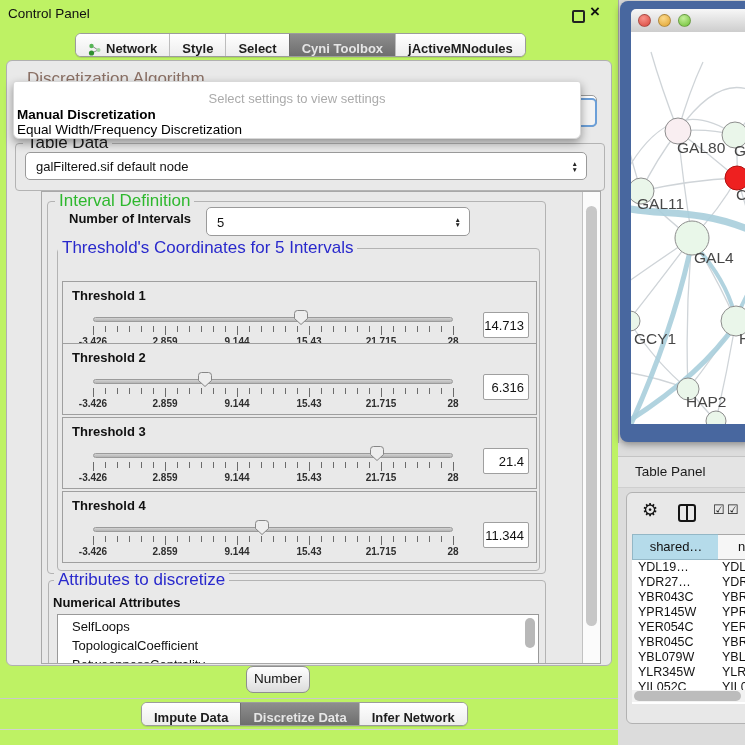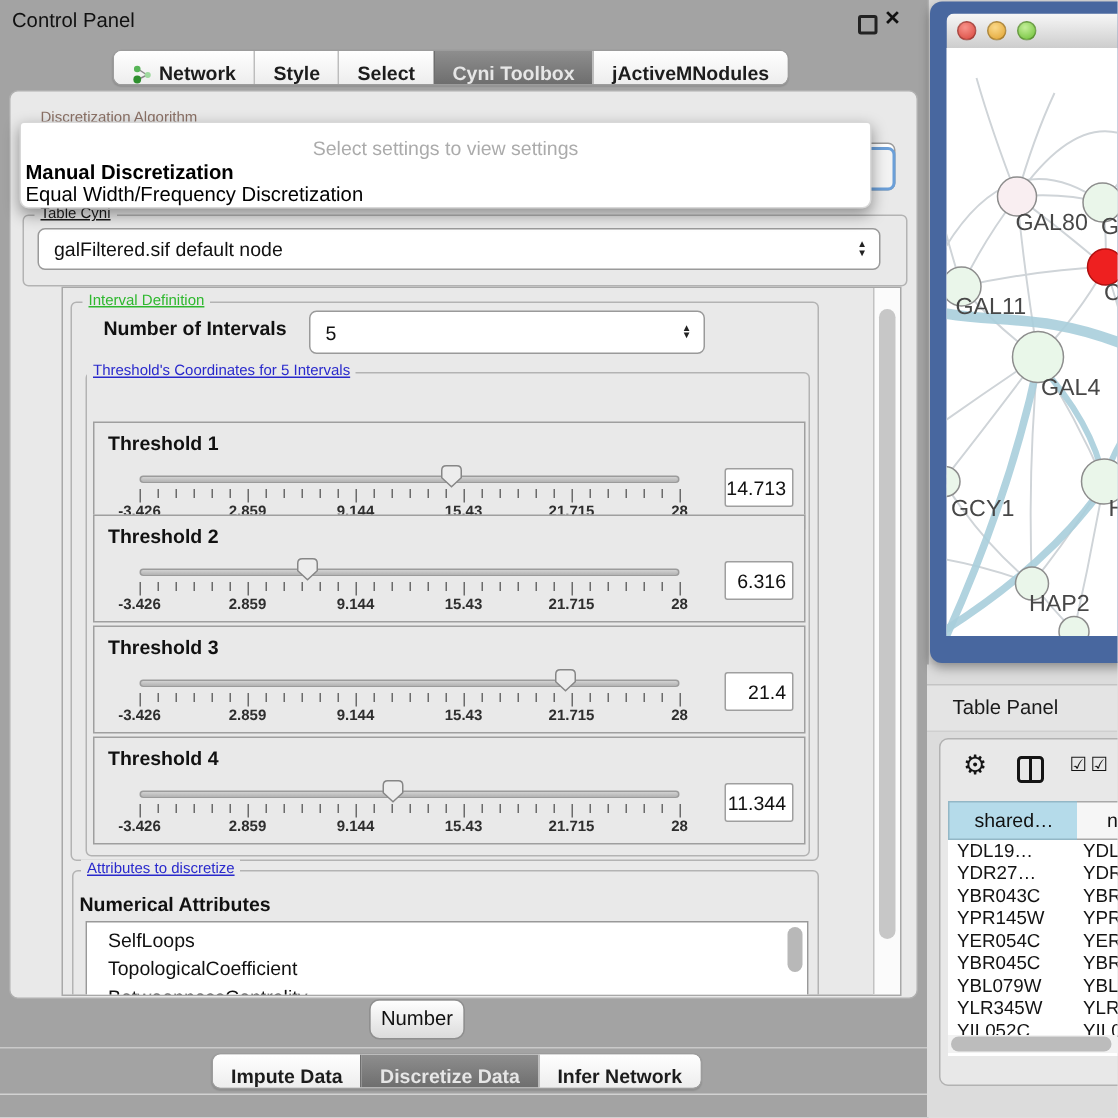--- a/index.html
+++ b/index.html
@@ -1,36 +1,36 @@
 <!DOCTYPE html>
 <html><head>
 <meta charset="utf-8">
 <style>
   html,body{margin:0;padding:0;}
   body{width:745px;height:745px;overflow:hidden;background:#d9d9d9;
        font-family:"Liberation Sans",sans-serif;position:relative;}
   
   .control-panel{position:absolute;left:0;top:0;width:618px;height:745px;
-    background:#a3a3a3;border-right:1px solid #a8a8a8;}
+    background:#bef264;border-right:1px solid #a8a8a8;}
   .cp-title{position:absolute;left:8px;top:6px;font-size:13.5px;color:#111;}
   .float-btn{position:absolute;left:572px;top:10px;width:9px;height:9px;
     border:2px solid #222;border-radius:2px;background:transparent;}
   .close-btn{position:absolute;left:590px;top:2px;font-size:17px;font-weight:bold;color:#111;cursor:default;}
   
   .seg-bar{position:absolute;display:flex;border:1px solid #9c9c9c;border-radius:6px;
     overflow:hidden;background:#fdfdfd;height:22px;box-shadow:0 1px 1px rgba(0,0,0,.12);}
   .seg{display:flex;align-items:flex-end;gap:5px;padding:0 12px;font-size:13px;font-weight:600;
     color:#1c1c1c;border-left:1px solid #bdbdbd;white-space:nowrap;background:linear-gradient(#ffffff,#ededed);}
   .seg:first-child{border-left:none;}
   .seg.active{background:linear-gradient(#8e8e8e,#6e6e6e);color:#e6e6e6;border-left-color:#6e6e6e;}
   
   .main-panel{position:absolute;left:6px;top:60px;width:604px;height:604px;
     background:#e9e9e9;border:1px solid #b0b0b0;border-radius:6px;}
   .group{position:absolute;border:1px solid #b3b3b3;border-radius:4px;}
-  .group-title{position:absolute;font-size:10px;background:#e9e9e9;padding:0 4px;line-height:14px;text-decoration:underline;}
+  .group-title{position:absolute;font-size:17px;background:#e9e9e9;padding:0 4px;line-height:14px;}
   .combo{position:absolute;background:#fff;border:1px solid #9a9a9a;border-radius:5px;
     font-size:13px;color:#111;}
   .combo .val{position:absolute;left:10px;top:50%;transform:translateY(-50%);}
   .stepper{position:absolute;right:8px;top:50%;transform:translateY(-50%);
     display:flex;flex-direction:column;align-items:center;font-size:6.5px;line-height:5.5px;color:#222;}
   
   .algo-title{left:16px;top:11px;color:#8a7065;z-index:1;background:transparent;}
   .focus-ring{position:absolute;left:567px;top:37px;width:19px;height:25px;
     border:2px solid #6b9fd8;border-radius:5px;z-index:6;background:#f3f3f3;}
   .popup{position:absolute;left:6px;top:20px;width:566px;height:56px;background:#fff;
@@ -135,21 +135,21 @@
       </span>
     </div>
     <div class="focus-ring"></div>
 
     <div class="popup">
       <div class="ph">Select settings to view settings</div>
       <div class="it1">Manual Discretization</div>
       <div class="it2">Equal Width/Frequency Discretization</div>
     </div>
 
-    <span class="group-title" style="left:16px;top:75px;color:#1a1a1a;z-index:2;">Table Cyni</span>
+    <span class="group-title" style="left:16px;top:75px;color:#1a1a1a;z-index:2;">Table Data</span>
     <div class="group" style="left:8px;top:82px;width:588px;height:46px;">
       <div class="combo" style="left:9px;top:8px;width:560px;height:26px;">
         <span class="val">galFiltered.sif default node</span>
         <span class="stepper">
           <span>▲</span>
             <span>▼</span>
         </span>
       </div>
     </div>
 

